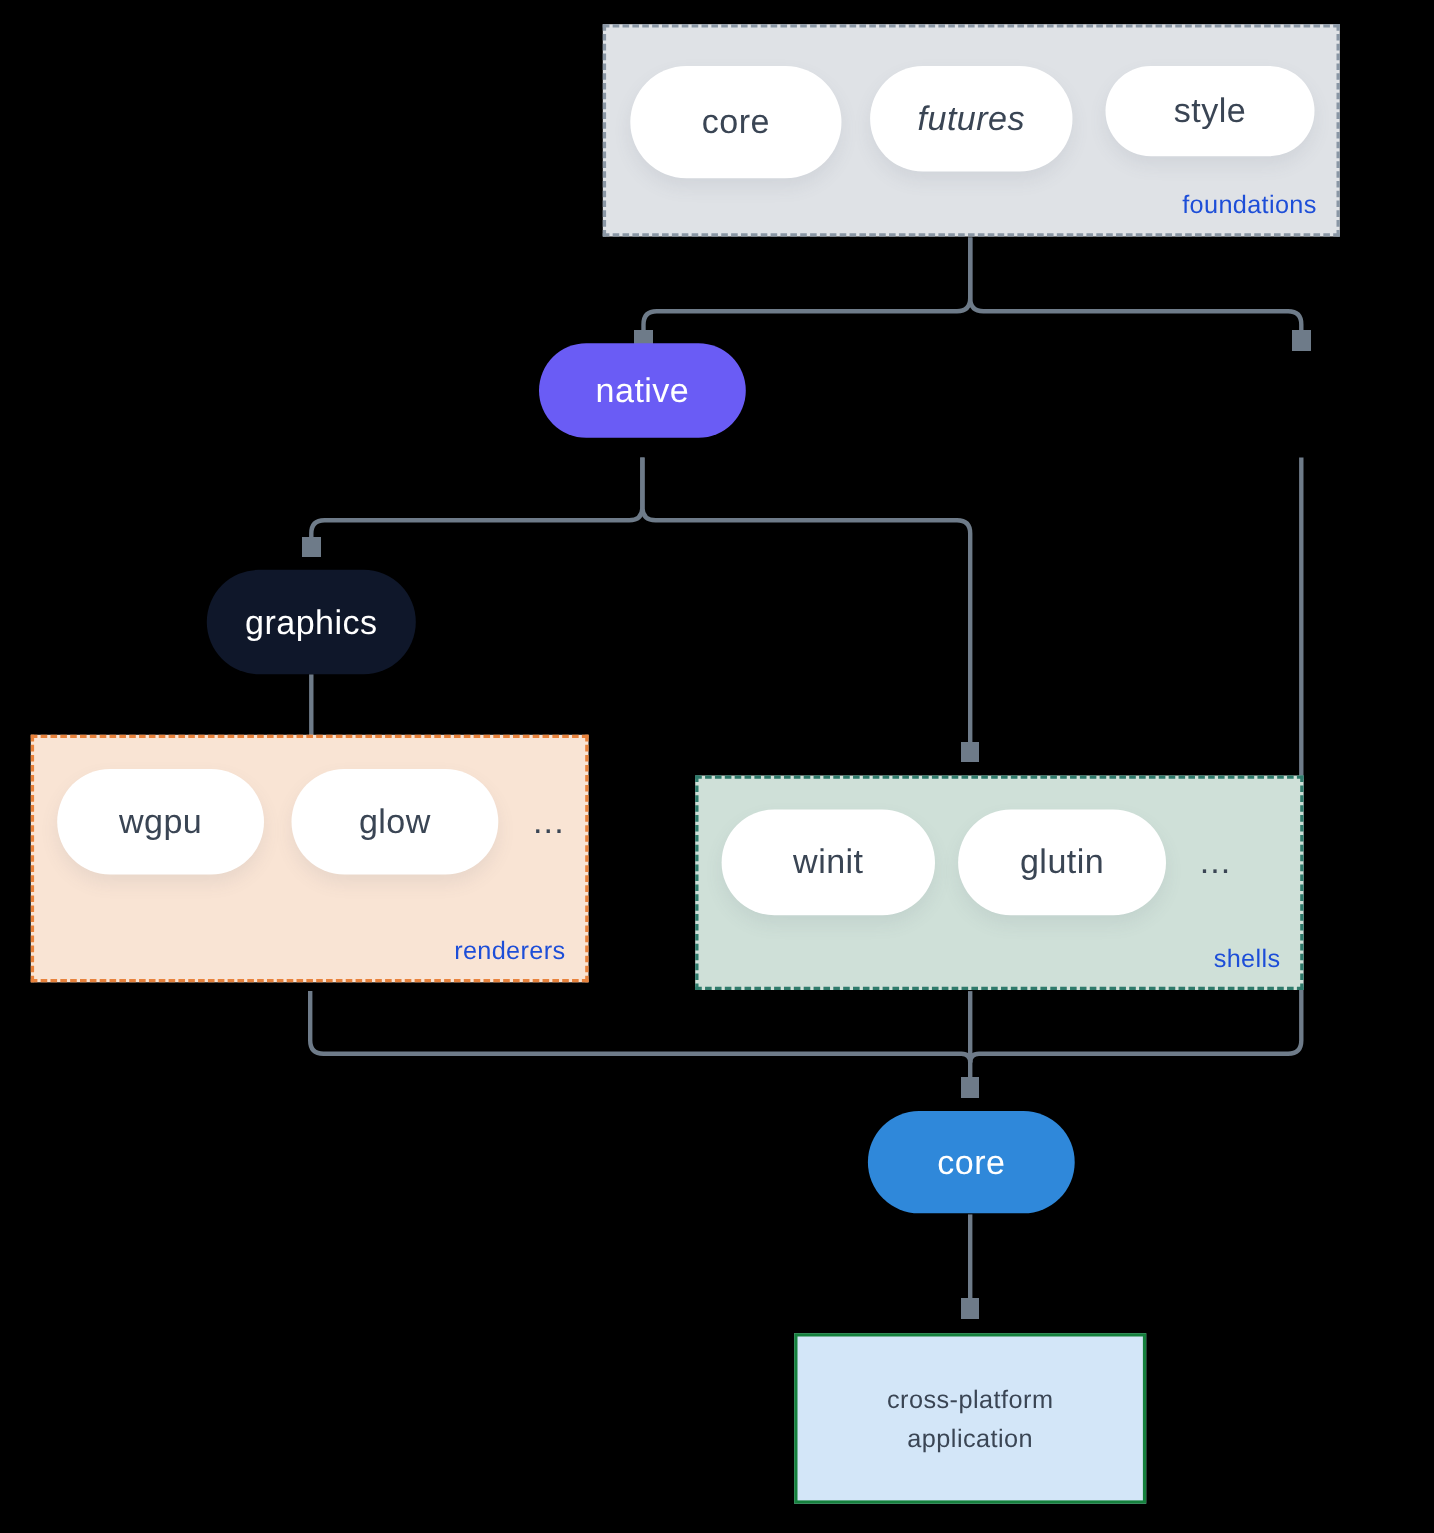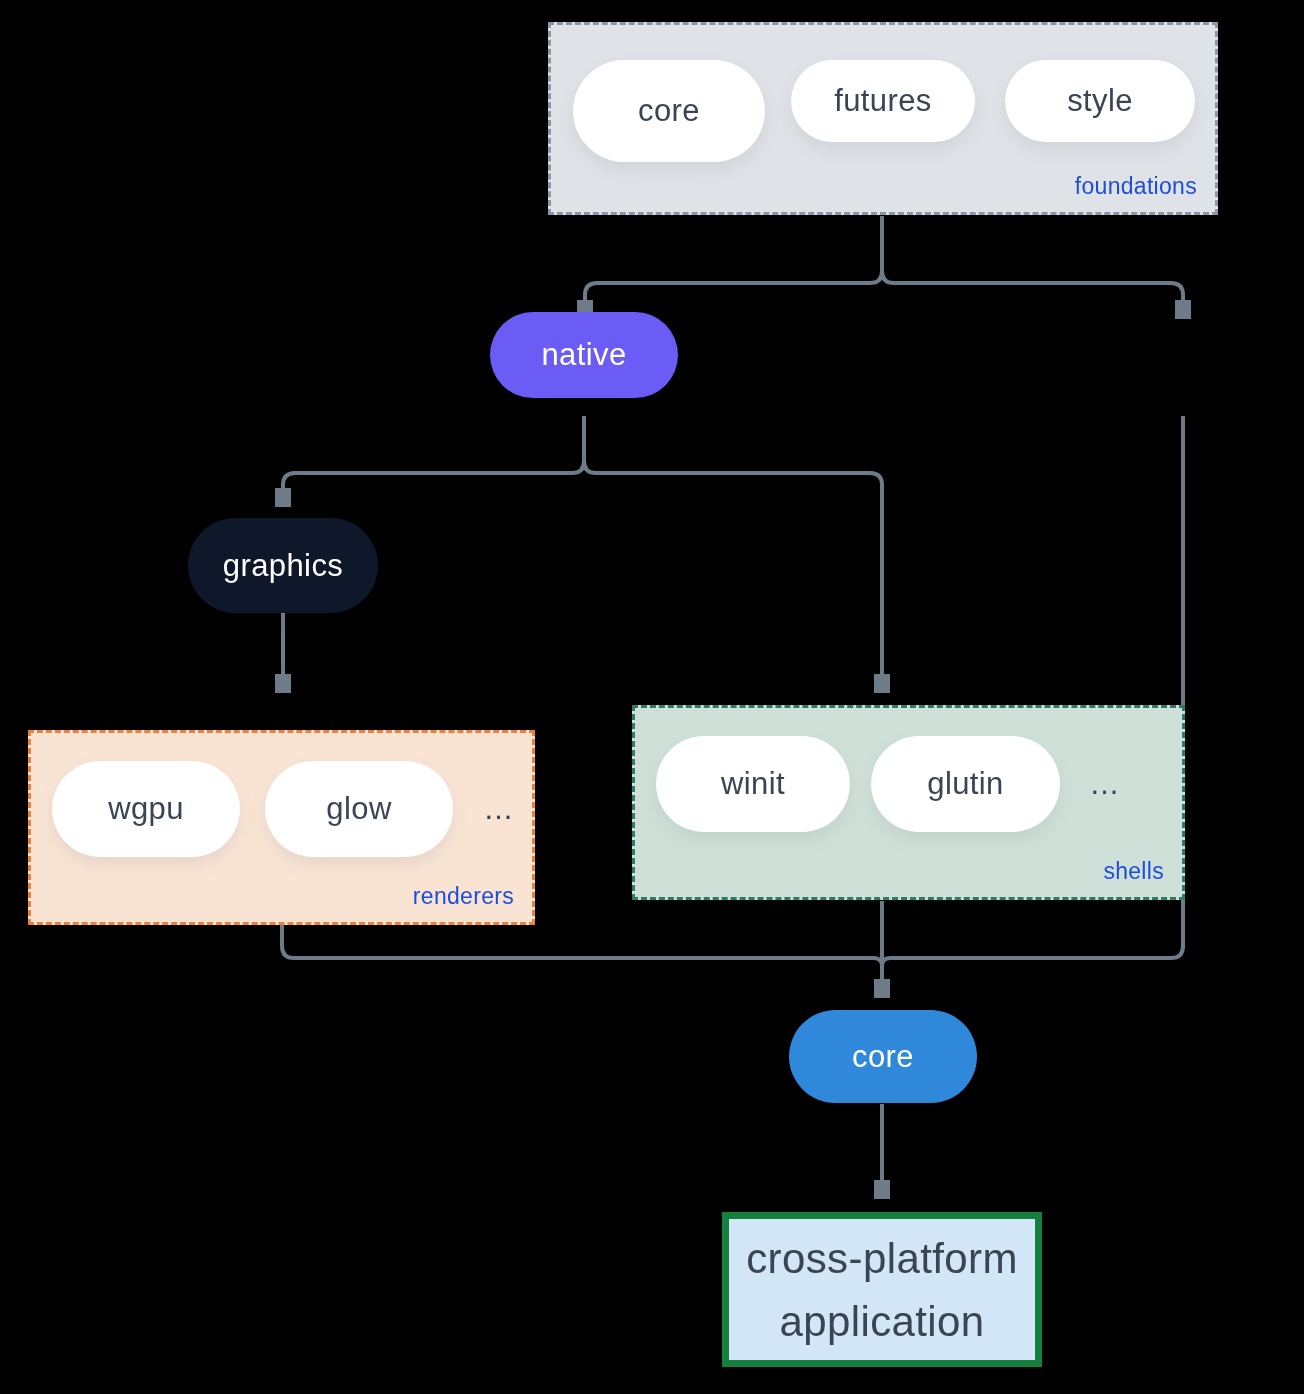--- a/index.html
+++ b/index.html
@@ -17,22 +17,22 @@
     border-radius:999px;font-size:31px;letter-spacing:.4px;
   }
   .pill.white{background:#fff;color:#3a4554;box-shadow:0 8px 16px rgba(90,100,120,.10);}
   .pill.colored{color:#fff;}
   .dots{
     position:absolute;display:flex;align-items:center;justify-content:center;
     font-size:31px;color:#3a4554;letter-spacing:1px;
   }
   .app-box{
     display:flex;flex-direction:column;align-items:center;justify-content:center;
-    background:#d3e6f8;border:7px solid #15803d;color:#3a4554;
-    font-size:42px;line-height:1.5;letter-spacing:.4px;text-align:center;
+    background:#d3e6f8;border:3px solid #15803d;color:#3a4554;
+    font-size:23px;line-height:1.5;letter-spacing:.4px;text-align:center;
   }
   svg.wires{position:absolute;left:0;top:0;pointer-events:none;}
   svg.wires path{fill:none;stroke:#6e7b89;stroke-width:4;}
 </style>
 </head>
 <body>
 
 <div id="stage">
 
   <svg class="wires" width="1304" height="1394" viewBox="0 0 1304 1394">
@@ -49,38 +49,38 @@
     <path d="M 282 901 L 282 946 Q 282 958 294 958 L 874 958 Q 882 958 882 966"></path>
     <path d="M 1183 416 L 1183 946 Q 1183 958 1171 958 L 890 958 Q 882 958 882 966"></path>
     <path d="M 882 901 L 882 993" marker-end="url(#arrow)"></path>
     <path d="M 882 1104 L 882 1194" marker-end="url(#arrow)"></path>
   </svg>
 
   <div class="box group-box" style="left:548px;top:22px;width:670px;height:193px;background:#dfe2e6;border-color:#8a97a5;">
     <div class="pill white" style="left:22px;top:35px;width:192px;height:102px;">
       <span>core</span>
     </div>
-    <div class="pill white" style="left:240px;top:35px;width:184px;height:82px;">
+    <div class="pill white" style="left:240px;top:35px;width:184px;height:96px;font-style:italic;">
       <span>futures</span>
     </div>
     <div class="pill white" style="left:454px;top:35px;width:190px;height:82px;">
       <span>style</span>
     </div>
     <div class="corner-label">foundations</div>
   </div>
 
   <div class="pill colored" style="left:490px;top:312px;width:188px;height:86px;background:#6a5cf5;">
     <span>native</span>
   </div>
 
   <div class="pill colored" style="left:188px;top:518px;width:190px;height:95px;background:#0f172a;">
     <span>graphics</span>
   </div>
 
-  <div class="box group-box" style="left:28px;top:730px;width:507px;height:195px;background:#f9e4d4;border-color:#e8823c;">
+  <div class="box group-box" style="left:28px;top:668px;width:507px;height:225px;background:#f9e4d4;border-color:#e8823c;">
     <div class="pill white" style="left:21px;top:28px;width:188px;height:96px;">
       <span>wgpu</span>
     </div>
     <div class="pill white" style="left:234px;top:28px;width:188px;height:96px;">
       <span>glow</span>
     </div>
     <div class="dots" style="left:440px;top:28px;width:56px;height:96px;">
       <span>...</span>
     </div>
     <div class="corner-label">renderers</div>

